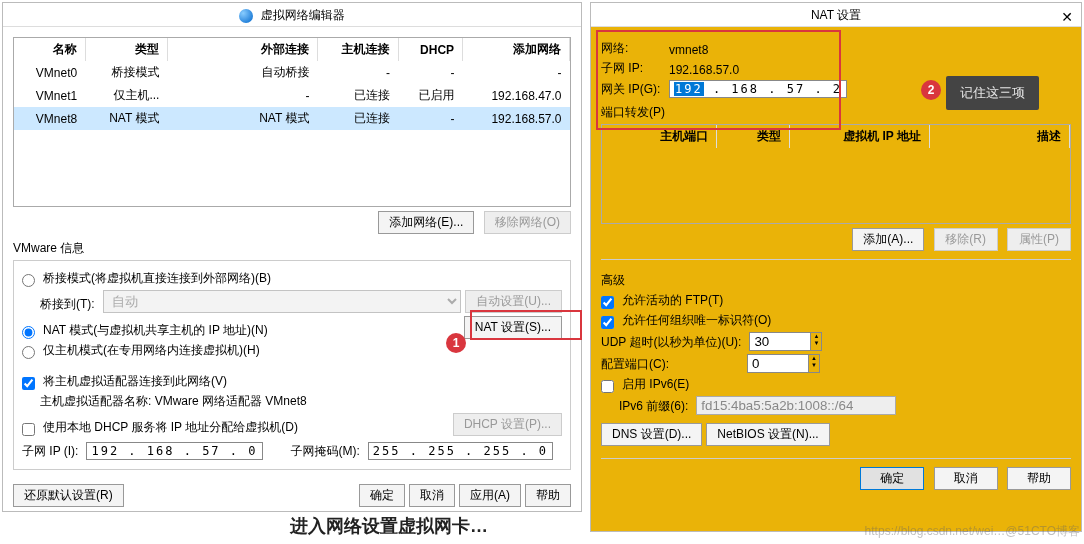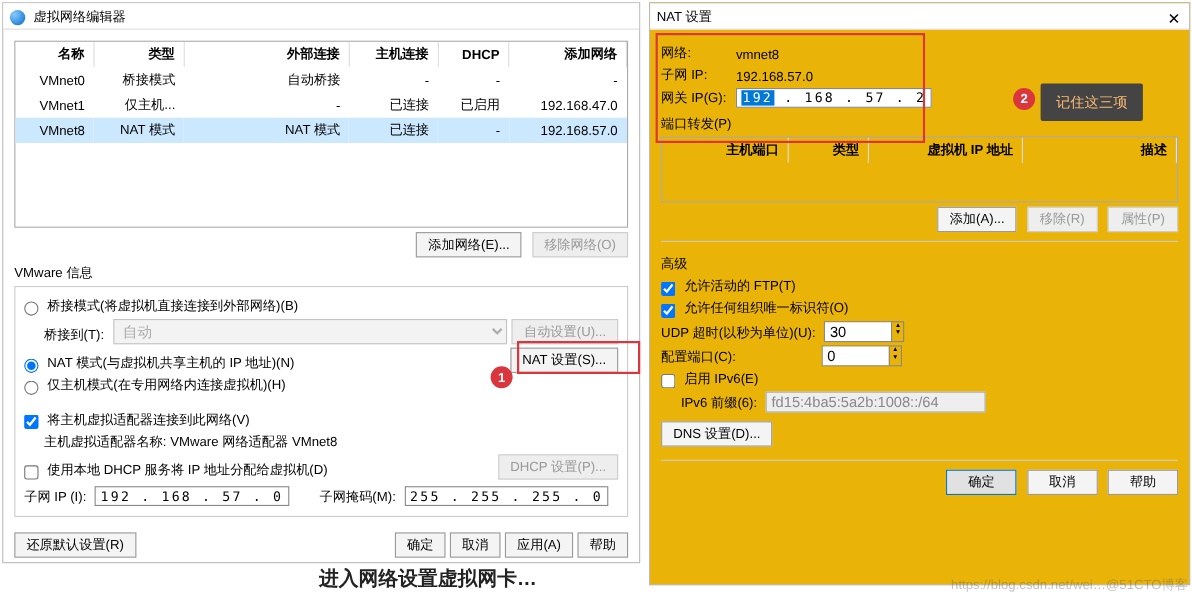--- a/index.html
+++ b/index.html
@@ -1,20 +1,20 @@
 <!DOCTYPE html>
 <html><head>
 <meta charset="utf-8">
 <style>
 * { box-sizing: border-box; margin: 0; padding: 0; }
 body { font-family: "Microsoft YaHei", SimSun, Arial, sans-serif; font-size: 12px; background: #fff; width: 1084px; height: 544px; position: relative; overflow: hidden; }
 .dialog { position: absolute; border: 1px solid #bbb; background: #f0f0f0; }
 .left-dialog { left: 2px; top: 2px; width: 580px; height: 510px; background: #fff; }
 .right-dialog { left: 590px; top: 2px; width: 492px; height: 530px; background: #eab308; }
-.titlebar { height: 24px; line-height: 24px; padding: 0 6px; font-size: 12px; background: #fff; border-bottom: 1px solid #ddd; position: relative; }
+.titlebar { height: 24px; line-height: 24px; padding: 0 6px; font-size: 12px; background: #fff; border-bottom: 1px solid #ddd; position: relative; text-align: center; }
 .titlebar .close { position: absolute; right: 8px; top: 2px; font-size: 14px; cursor: pointer; }
 .globe-icon { display: inline-block; width: 14px; height: 14px; border-radius: 50%; background: radial-gradient(circle at 30% 30%, #8cf, #06c); vertical-align: middle; margin-right: 4px; }
 .content { padding: 10px; }
 .table-wrap { border: 1px solid #aaa; overflow: auto; }
 table { width: 100%; border-collapse: collapse; font-size: 12px; }
 th, td { text-align: right; padding: 3px 8px; white-space: nowrap; }
 th { border-right: 1px solid #ddd; }
 tr.selected { background: #cce8ff; }
 .btn { border: 1px solid #999; background: #f4f4f4; padding: 2px 10px; font-size: 12px; cursor: pointer; display: inline-block; }
 .btn[disabled] { color: #999; border-color: #ccc; background: #eee; cursor: default; }
@@ -22,21 +22,21 @@
 .row { display: flex; align-items: flex-end; margin: 3px 0; gap: 4px; }
 .label { margin-right: 4px; }
 .ip-box { border: 1px solid #888; padding: 1px 4px; font-family: monospace; letter-spacing: 2px; background: #fff; display: inline-block; min-width: 130px; text-align: center; }
 .section-title { margin: 6px 0 3px; }
 .radio, .check { margin-right: 4px; }
 .fieldset { border: 1px solid #ccc; padding: 6px 8px; }
 .btn-row { text-align: right; margin-top: 4px; }
 .btn-row .btn { margin-left: 6px; min-width: 64px; }
 .redbox { border: 2px solid #d9363e; position: absolute; pointer-events: none; }
 .redcirc { position: absolute; width: 20px; height: 20px; border-radius: 50%; background: #d9363e; color: #fff; text-align: center; line-height: 20px; font-size: 12px; font-weight: bold; }
-.tooltip { position: absolute; background: #444; color: #fdba74; padding: 8px 14px; border-radius: 2px; font-size: 13px; text-align: center; }
+.tooltip { position: absolute; background: #444; color: #e5e5e5; padding: 8px 14px; border-radius: 2px; font-size: 13px; text-align: center; }
 .spinner { display: inline-flex; border: 1px solid #888; }
 .spinner input { border: none; width: 60px; padding: 1px 4px; }
 .spinner .arrows { display: flex; flex-direction: column; border-left: 1px solid #888; }
 .spinner .arrows span { font-size: 6px; line-height: 7px; padding: 0 2px; cursor: pointer; }
 .advanced-block { border-top: 1px solid #ccc; padding-top: 6px; margin-top: 8px; }
 .bridge-select { flex: 1; border: 1px solid #aaa; background: #eee; color: #888; padding: 2px 4px; }
 .footer-text { position: absolute; bottom: 6px; left: 290px; font-size: 18px; font-weight: bold; color: #222; white-space: nowrap; }
 .watermark { position: absolute; right: 4px; bottom: 4px; color: rgba(100,100,100,.4); font-size: 12px; }
 </style>
 </head>
@@ -158,21 +158,21 @@
       </div>
     <div class="row">
         <span class="label" style="width:60px">子网 IP:</span>
         <span>192.168.57.0</span>
       </div>
     <div class="row">
       <span class="label" style="width:60px">网关 IP(G):</span>
       <span class="ip-box"><span style="background:#0078d7;color:#fff;padding:0 1px">192</span> . 168 .  57  .  2</span>
     </div>
     <div class="section-title">端口转发(P)</div>
-    <div class="table-wrap" style="height:60px;">
+    <div class="table-wrap" style="height:100px;">
       <table>
           <thead>
             <tr>
         <th>主机端口</th>
         <th>类型</th>
         <th style="width:140px">虚拟机 IP 地址</th>
         <th style="width:140px">描述</th>
       </tr>
           </thead>
         </table>
@@ -216,20 +216,21 @@
       <div class="row">
           <input type="checkbox" class="check" style="">
           <span>启用 IPv6(E)</span>
         </div>
       <div class="row" style="padding-left:18px;">
         <span class="label">IPv6 前缀(6):</span>
         <input style="border: 1px solid rgb(170, 170, 170); background: rgb(238, 238, 238); color: rgb(136, 136, 136); padding: 1px 4px; width: 200px;" disabled="" value="fd15:4ba5:5a2b:1008::/64">
       </div>
       <div class="row" style="margin-top:8px;">
         <button class="btn">DNS 设置(D)...</button>
+        <button class="btn">NetBIOS 设置(N)...</button>
       </div>
     </div>
 
     <div class="btn-row" style="margin-top:12px;border-top:1px solid #ccc;padding-top:8px;">
       <button class="btn primary">确定</button>
       <button class="btn">取消</button>
       <button class="btn">帮助</button>
     </div>
   </div>
 </div>

